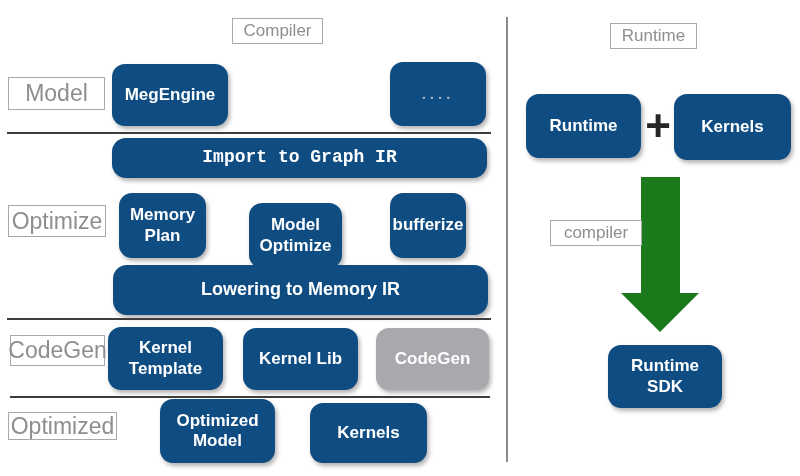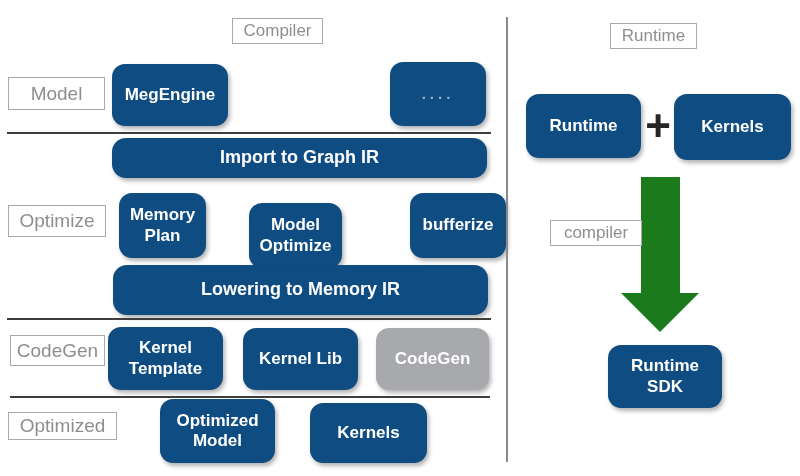--- a/index.html
+++ b/index.html
@@ -40,21 +40,21 @@
   }
   .label {
     position: absolute;
     background: #ffffff;
     border: 1.5px solid #A9A9A9;
     color: #8E8E8E;
     display: flex;
     align-items: center;
     justify-content: center;
     text-align: center;
-    font-size: 19px;
+    font-size: 23px;
     box-sizing: border-box;
     white-space: nowrap;
   }
   .label.small { font-size: 17px; }
   .hline {
     position: absolute;
     height: 2px;
     background: #3D3D3D;
   }
   .vline {
@@ -80,26 +80,26 @@
 <div id="canvas">
 
   <div class="label small" style="left:232px; top:18px; width:91px; height:26px;">Compiler</div>
 
   <div class="label" style="left:8px; top:77px; width:97px; height:33px;">Model</div>
   <div class="box blue" style="left:112px; top:64px; width:116px; height:62px;">MegEngine</div>
   <div class="box blue dots" style="left:390px; top:62px; width:96px; height:64px;">....</div>
 
   <div class="hline" style="left:7px; top:132px; width:484px;"></div>
 
-  <div class="box blue wide" style="left:112px; top:138px; width:375px; height:40px;">Import to Graph IR</div>
+  <div class="box blue wide" style="left:112px; top:138px; width:375px; height:40px;font-family:Liberation Mono, monospace;">Import to Graph IR</div>
 
   <div class="label" style="left:8px; top:205px; width:98px; height:32px;">Optimize</div>
   <div class="box blue" style="left:119px; top:193px; width:87px; height:65px;">Memory Plan</div>
   <div class="box blue" style="left:249px; top:193px; width:93px; height:65px;margin-top:10px;">Model Optimize</div>
-  <div class="box blue" style="left:410px; top:193px; width:96px; height:65px;">bufferize</div>
+  <div class="box blue" style="left:390px; top:193px; width:76px; height:65px;">bufferize</div>
 
   <div class="box blue wide" style="left:113px; top:265px; width:375px; height:50px;">Lowering to Memory IR</div>
 
   <div class="hline" style="left:7px; top:318px; width:484px;"></div>
 
   <div class="label" style="left:10px; top:335px; width:95px; height:31px;">CodeGen</div>
   <div class="box blue" style="left:243px; top:328px; width:115px; height:62px;">Kernel Lib</div>
   <div class="box blue" style="left:108px; top:327px; width:115px; height:63px;">Kernel Template</div>
   <div class="box gray" style="left:376px; top:328px; width:113px; height:62px;">CodeGen</div>
 

